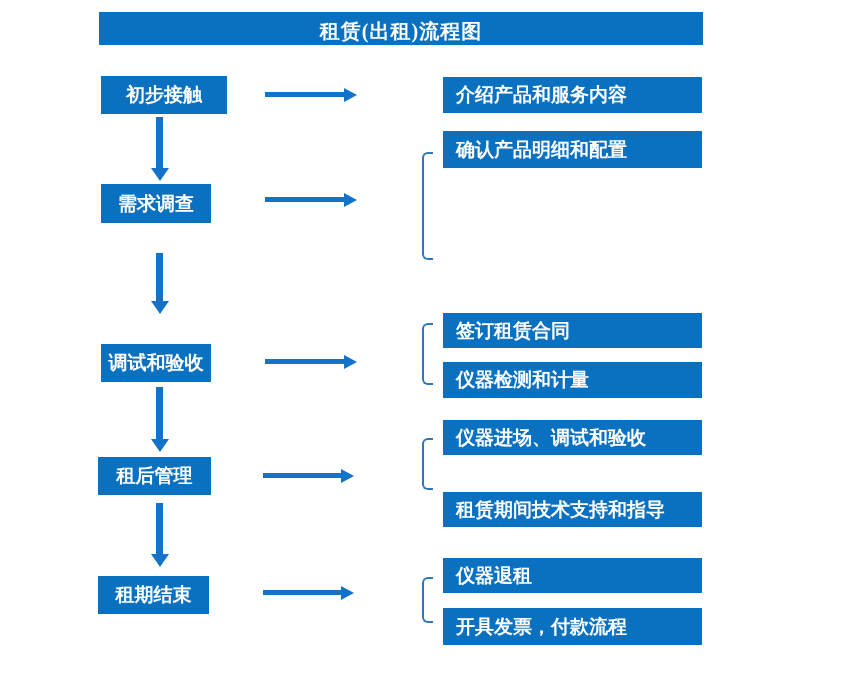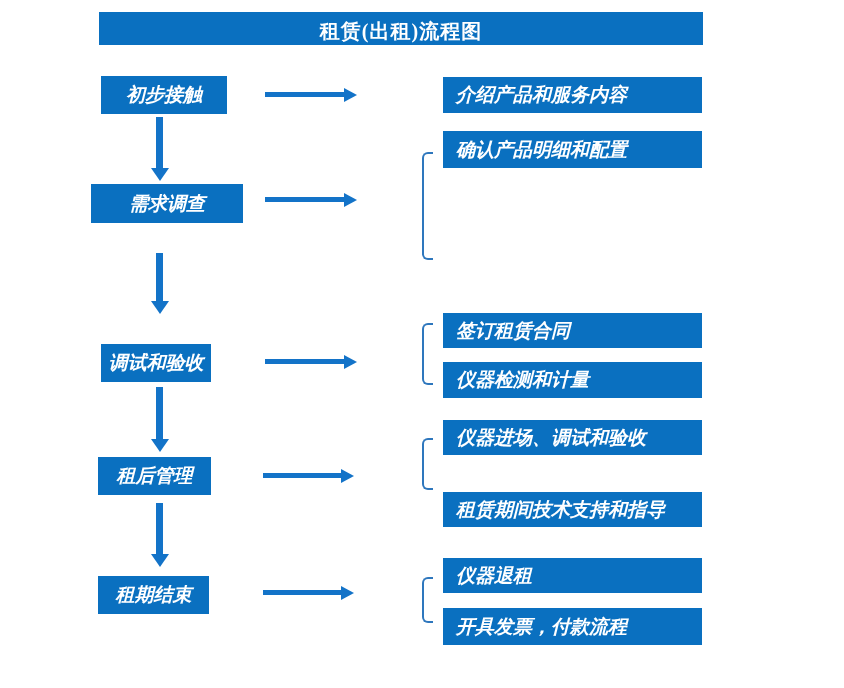--- a/index.html
+++ b/index.html
@@ -15,21 +15,21 @@
   }
   .title-bar{
     position:absolute;left:99px;top:12px;width:604px;height:33px;
     background:var(--primary);color:var(--box-text);
     display:flex;align-items:flex-end;justify-content:center;
     font-size:20px;letter-spacing:1px;
   }
   .box{
     position:absolute;background:var(--primary);color:var(--box-text);
     display:flex;align-items:center;box-sizing:border-box;
-    font-size:19px;white-space:nowrap;font-style:italic;
+    font-size:19px;white-space:nowrap;
   }
   .lbox{justify-content:center;}
   .rbox{justify-content:flex-start;padding-left:13px;}
   
   .harrow{position:absolute;height:14px;}
   .harrow .shaft{
     position:absolute;left:0;top:4px;height:5px;right:11px;background:var(--arrow);
   }
   .harrow .head{
     position:absolute;right:0;top:0;width:0;height:0;
@@ -56,21 +56,21 @@
 </head>
 <body>
 
 <div class="canvas">
 
   <div class="title-bar">
     <span>租赁(出租)流程图</span>
   </div>
 
   <div class="box lbox" style="left:101px;top:76px;width:126px;height:38px">初步接触</div>
-  <div class="box lbox" style="left:91px;top:184px;width:152px;height:39px">需求调查</div>
+  <div class="box lbox" style="left:101px;top:184px;width:110px;height:39px">需求调查</div>
   <div class="box lbox" style="left:101px;top:344px;width:110px;height:38px">调试和验收</div>
   <div class="box lbox" style="left:98px;top:457px;width:113px;height:38px">租后管理</div>
   <div class="box rbox" style="left:443px;top:77px;width:259px;height:36px">介绍产品和服务内容</div>
 
   <div class="box lbox" style="left:98px;top:576px;width:111px;height:38px">租期结束</div>
 
   <div class="box rbox" style="left:443px;top:131px;width:259px;height:37px">确认产品明细和配置</div>
 
   <div class="box rbox" style="left:443px;top:313px;width:259px;height:35px">签订租赁合同</div>
   <div class="box rbox" style="left:443px;top:362px;width:259px;height:36px">仪器检测和计量</div>

